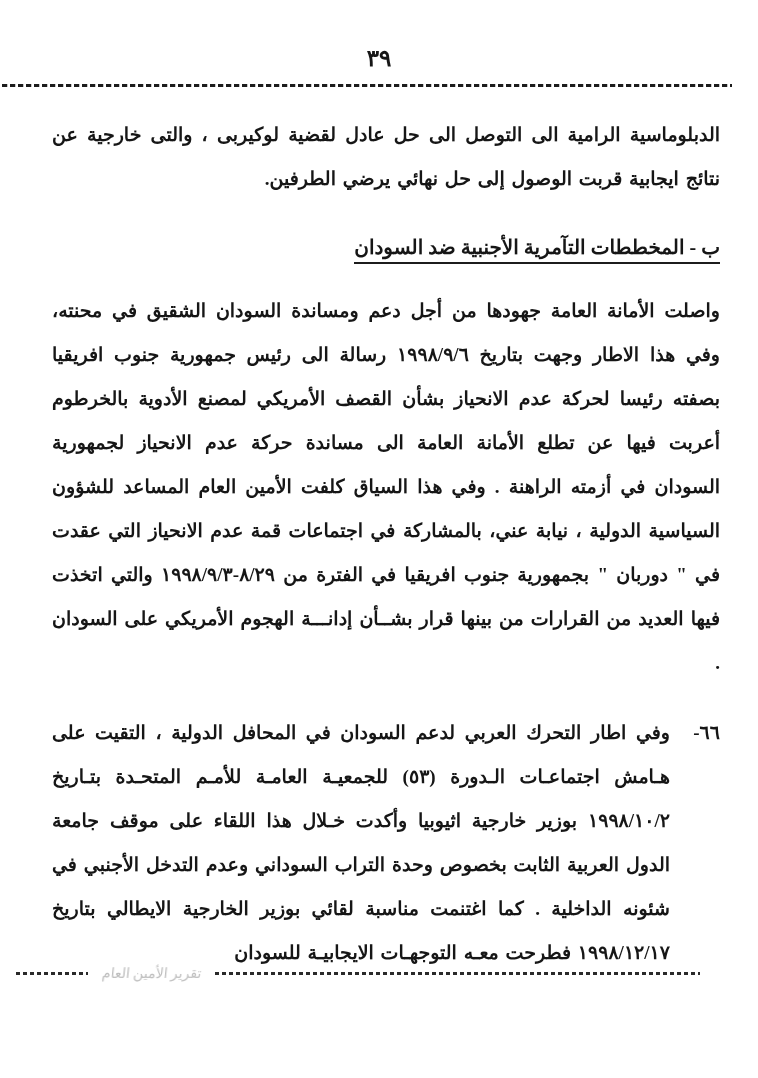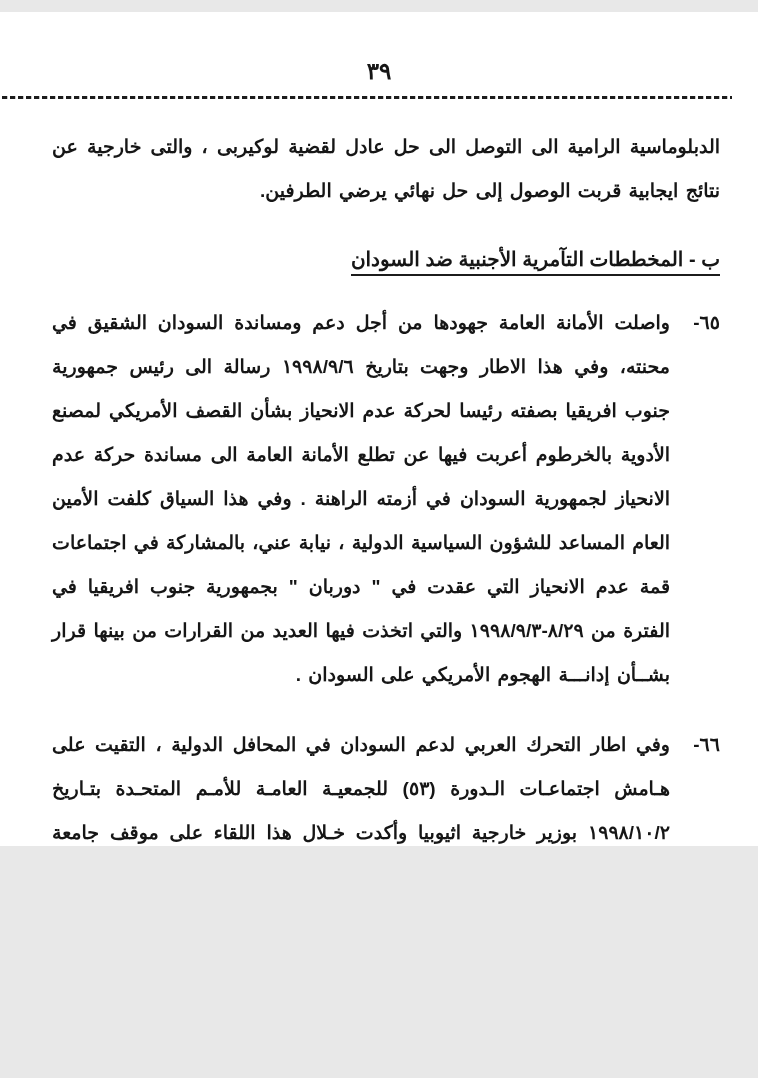--- a/index.html
+++ b/index.html
@@ -3,26 +3,26 @@
 <meta charset="utf-8">
 <style>
   html, body {
     margin: 0;
     padding: 0;
     background: #e8e8e8;
   }
   .page {
     position: relative;
     width: 758px;
-    height: 834px;
-    margin: 12px auto;
+    height: 1078px;
+    margin: 0 auto;
     background: #ffffff;
     overflow: hidden;
     direction: rtl;
-    font-family: Liberation Sans, sans-serif;
+    font-family: Liberation Serif, serif;
     color: #161616;
   }
   .page-number {
     margin-top: 44px;
     text-align: center;
     font-size: 23px;
     font-weight: 700;
     letter-spacing: 1px;
     line-height: 30px;
   }
@@ -110,21 +110,20 @@
 
   <div class="content">
 
     <p class="body-text intro">الدبلوماسية الرامية الى التوصل الى حل عادل لقضية لوكيربى ، والتى خارجية عن نتائج ايجابية قربت الوصول إلى حل نهائي يرضي الطرفين.</p>
 
     <h2 class="section-header">
       <span class="hdr-underline">ب - المخططات التآمرية الأجنبية ضد السودان</span>
     </h2>
 
     <div class="numbered">
-      <span class="num">٦٥-</span>
       <p class="body-text ptext">واصلت الأمانة العامة جهودها من أجل  دعم ومساندة السودان الشقيق في محنته، وفي هذا الاطار وجهت بتاريخ ١٩٩٨/٩/٦ رسالة الى رئيس جمهورية جنوب افريقيا بصفته رئيسا لحركة عدم الانحياز بشأن القصف الأمريكي لمصنع الأدوية بالخرطوم أعربت فيها عن تطلع الأمانة العامة الى مساندة حركة عدم الانحياز لجمهورية السودان في أزمته الراهنة . وفي هذا السياق كلفت الأمين العام المساعد للشؤون السياسية الدولية ، نيابة عني، بالمشاركة في اجتماعات قمة عدم الانحياز التي عقدت في " دوربان " بجمهورية جنوب افريقيا في الفترة من ٨/٢٩-١٩٩٨/٩/٣ والتي اتخذت فيها العديد من القرارات من  بينها قرار بشــأن إدانـــة الهجوم الأمريكي على السودان .</p>
     </div>
 
     <div class="numbered">
       <span class="num">٦٦-</span>
       <p class="body-text ptext">وفي اطار التحرك العربي لدعم السودان في  المحافل الدولية ، التقيت على هـامش اجتماعـات الـدورة (٥٣) للجمعيـة العامـة للأمـم المتحـدة بتـاريخ ١٩٩٨/١٠/٢ بوزير خارجية اثيوبيا وأكدت خـلال هذا اللقاء على موقف جامعة الدول العربية الثابت بخصوص وحدة التراب السوداني  وعدم التدخل الأجنبي في  شئونه الداخلية . كما اغتنمت مناسبة لقائي بوزير الخارجية الايطالي بتاريخ ١٩٩٨/١٢/١٧ فطرحت معـه التوجهـات الايجابيـة للسودان</p>
     </div>
 
   </div>
 

